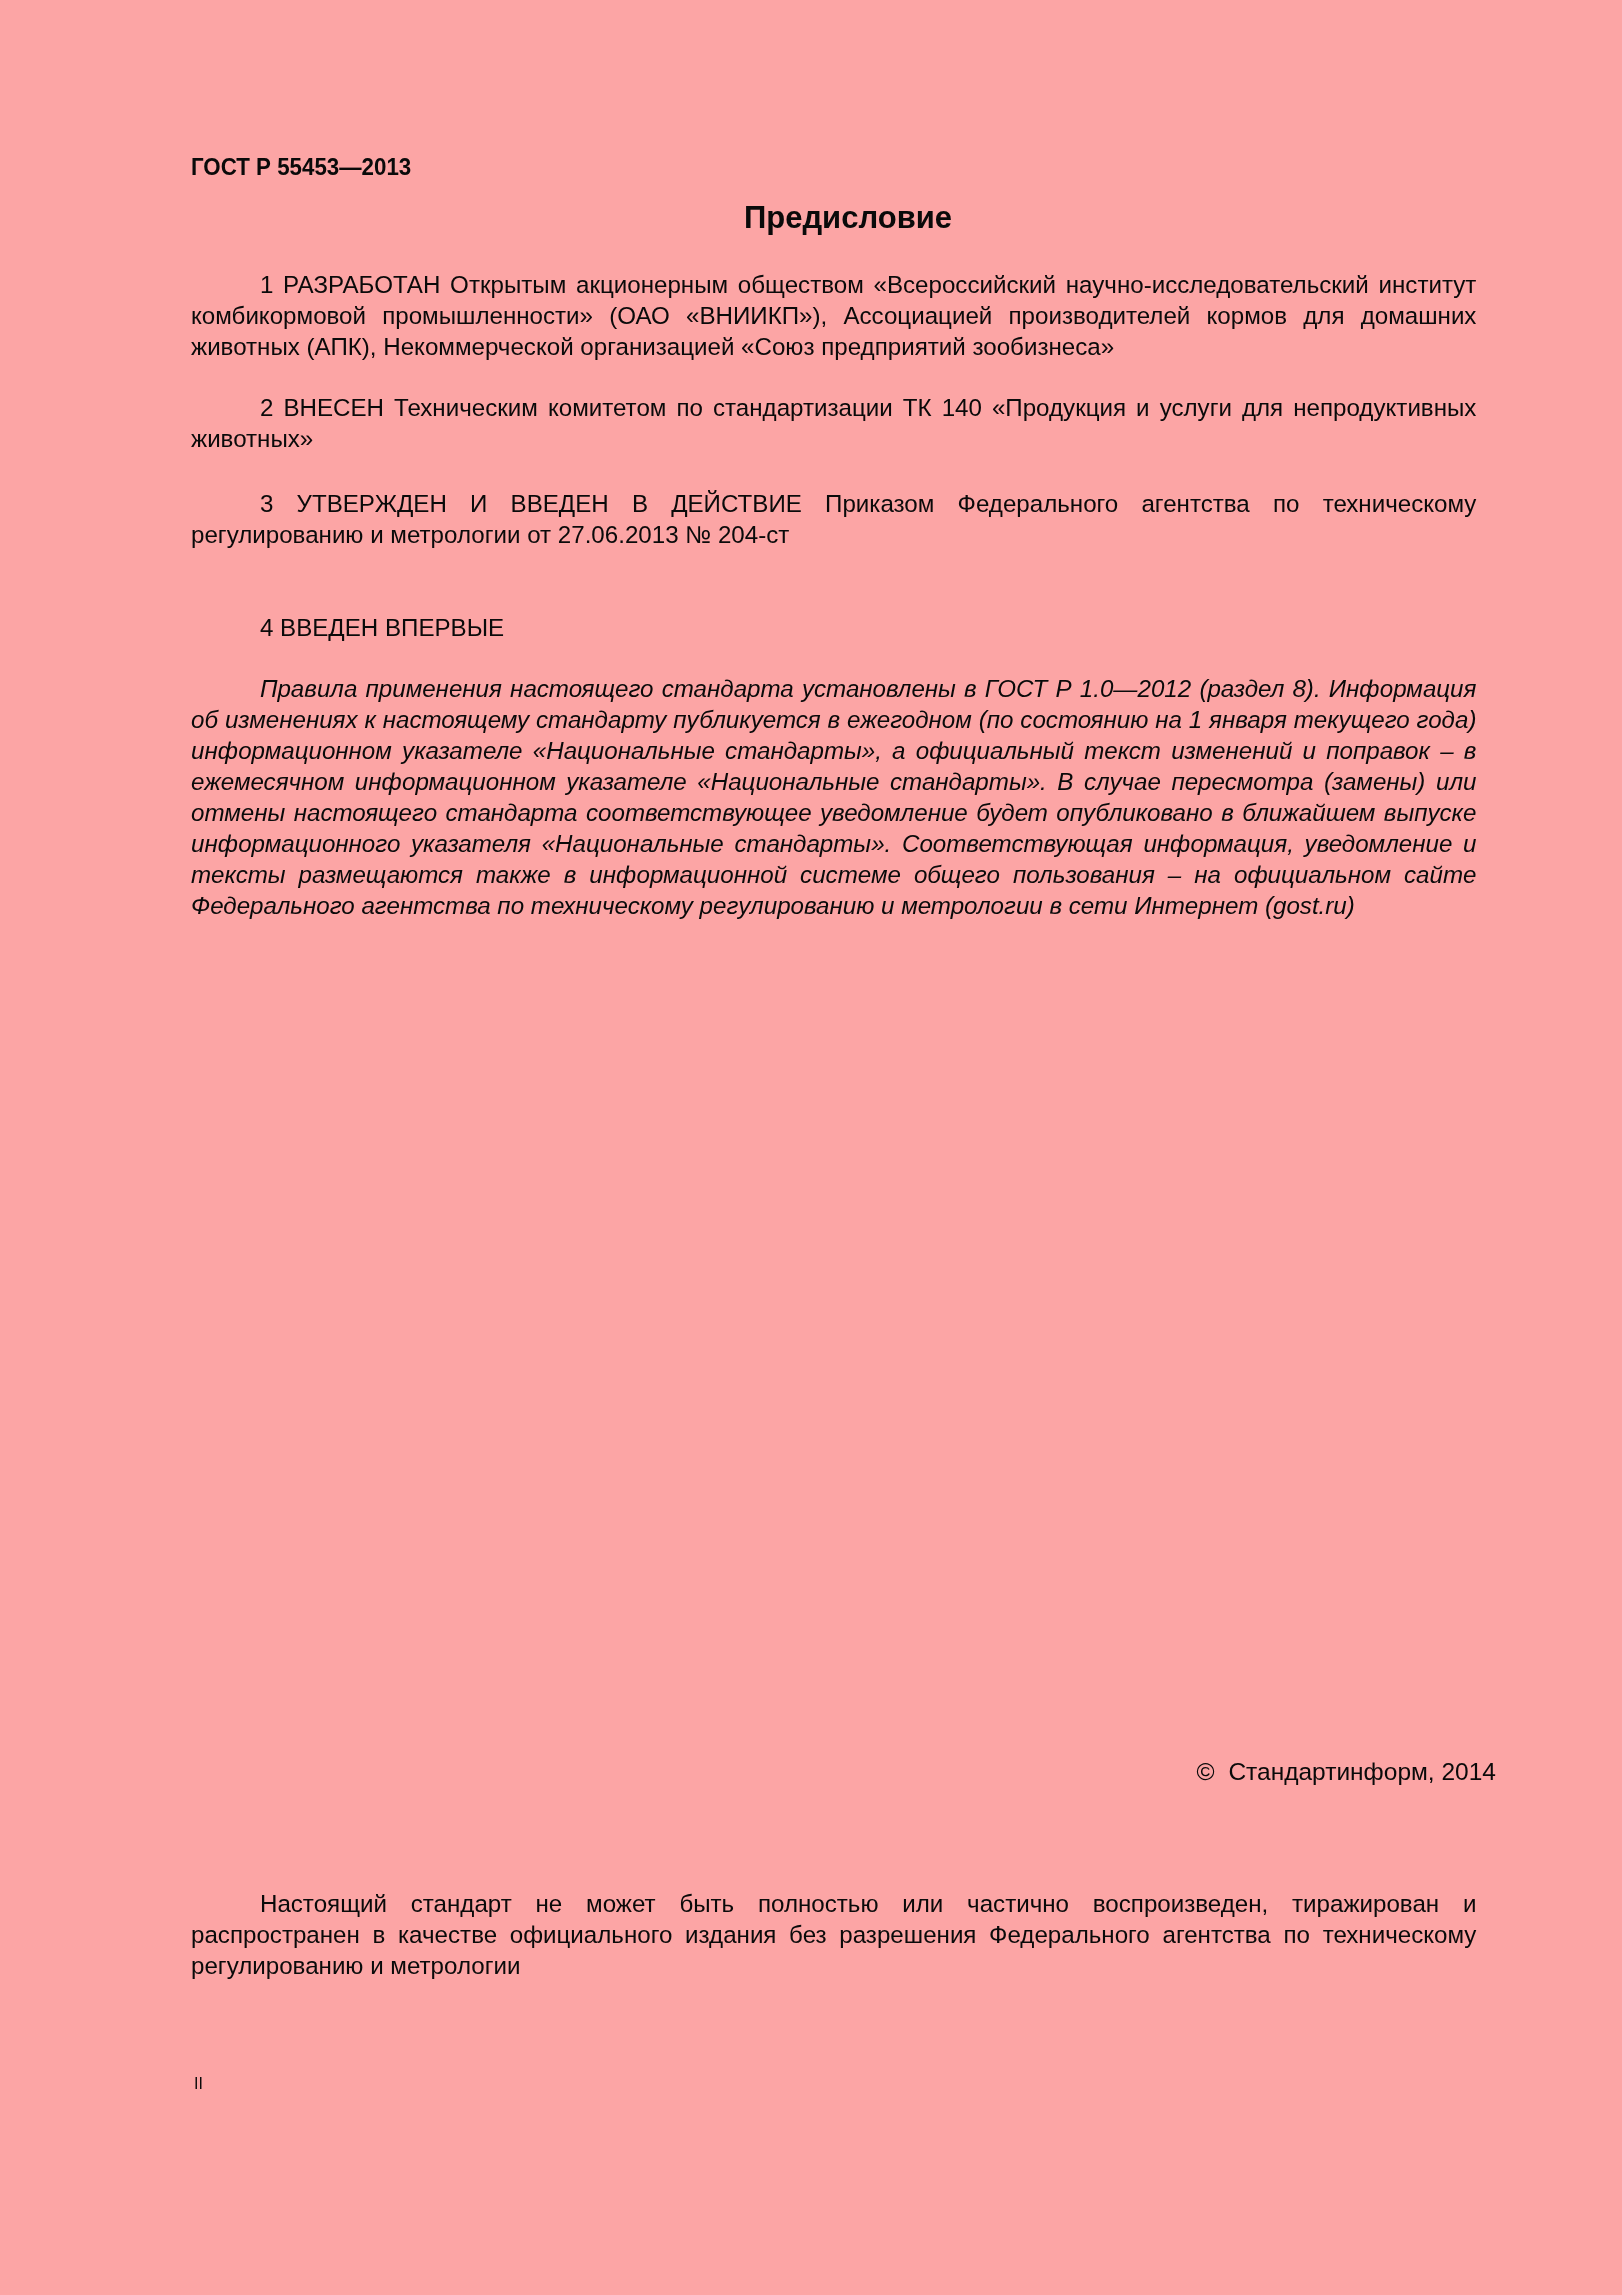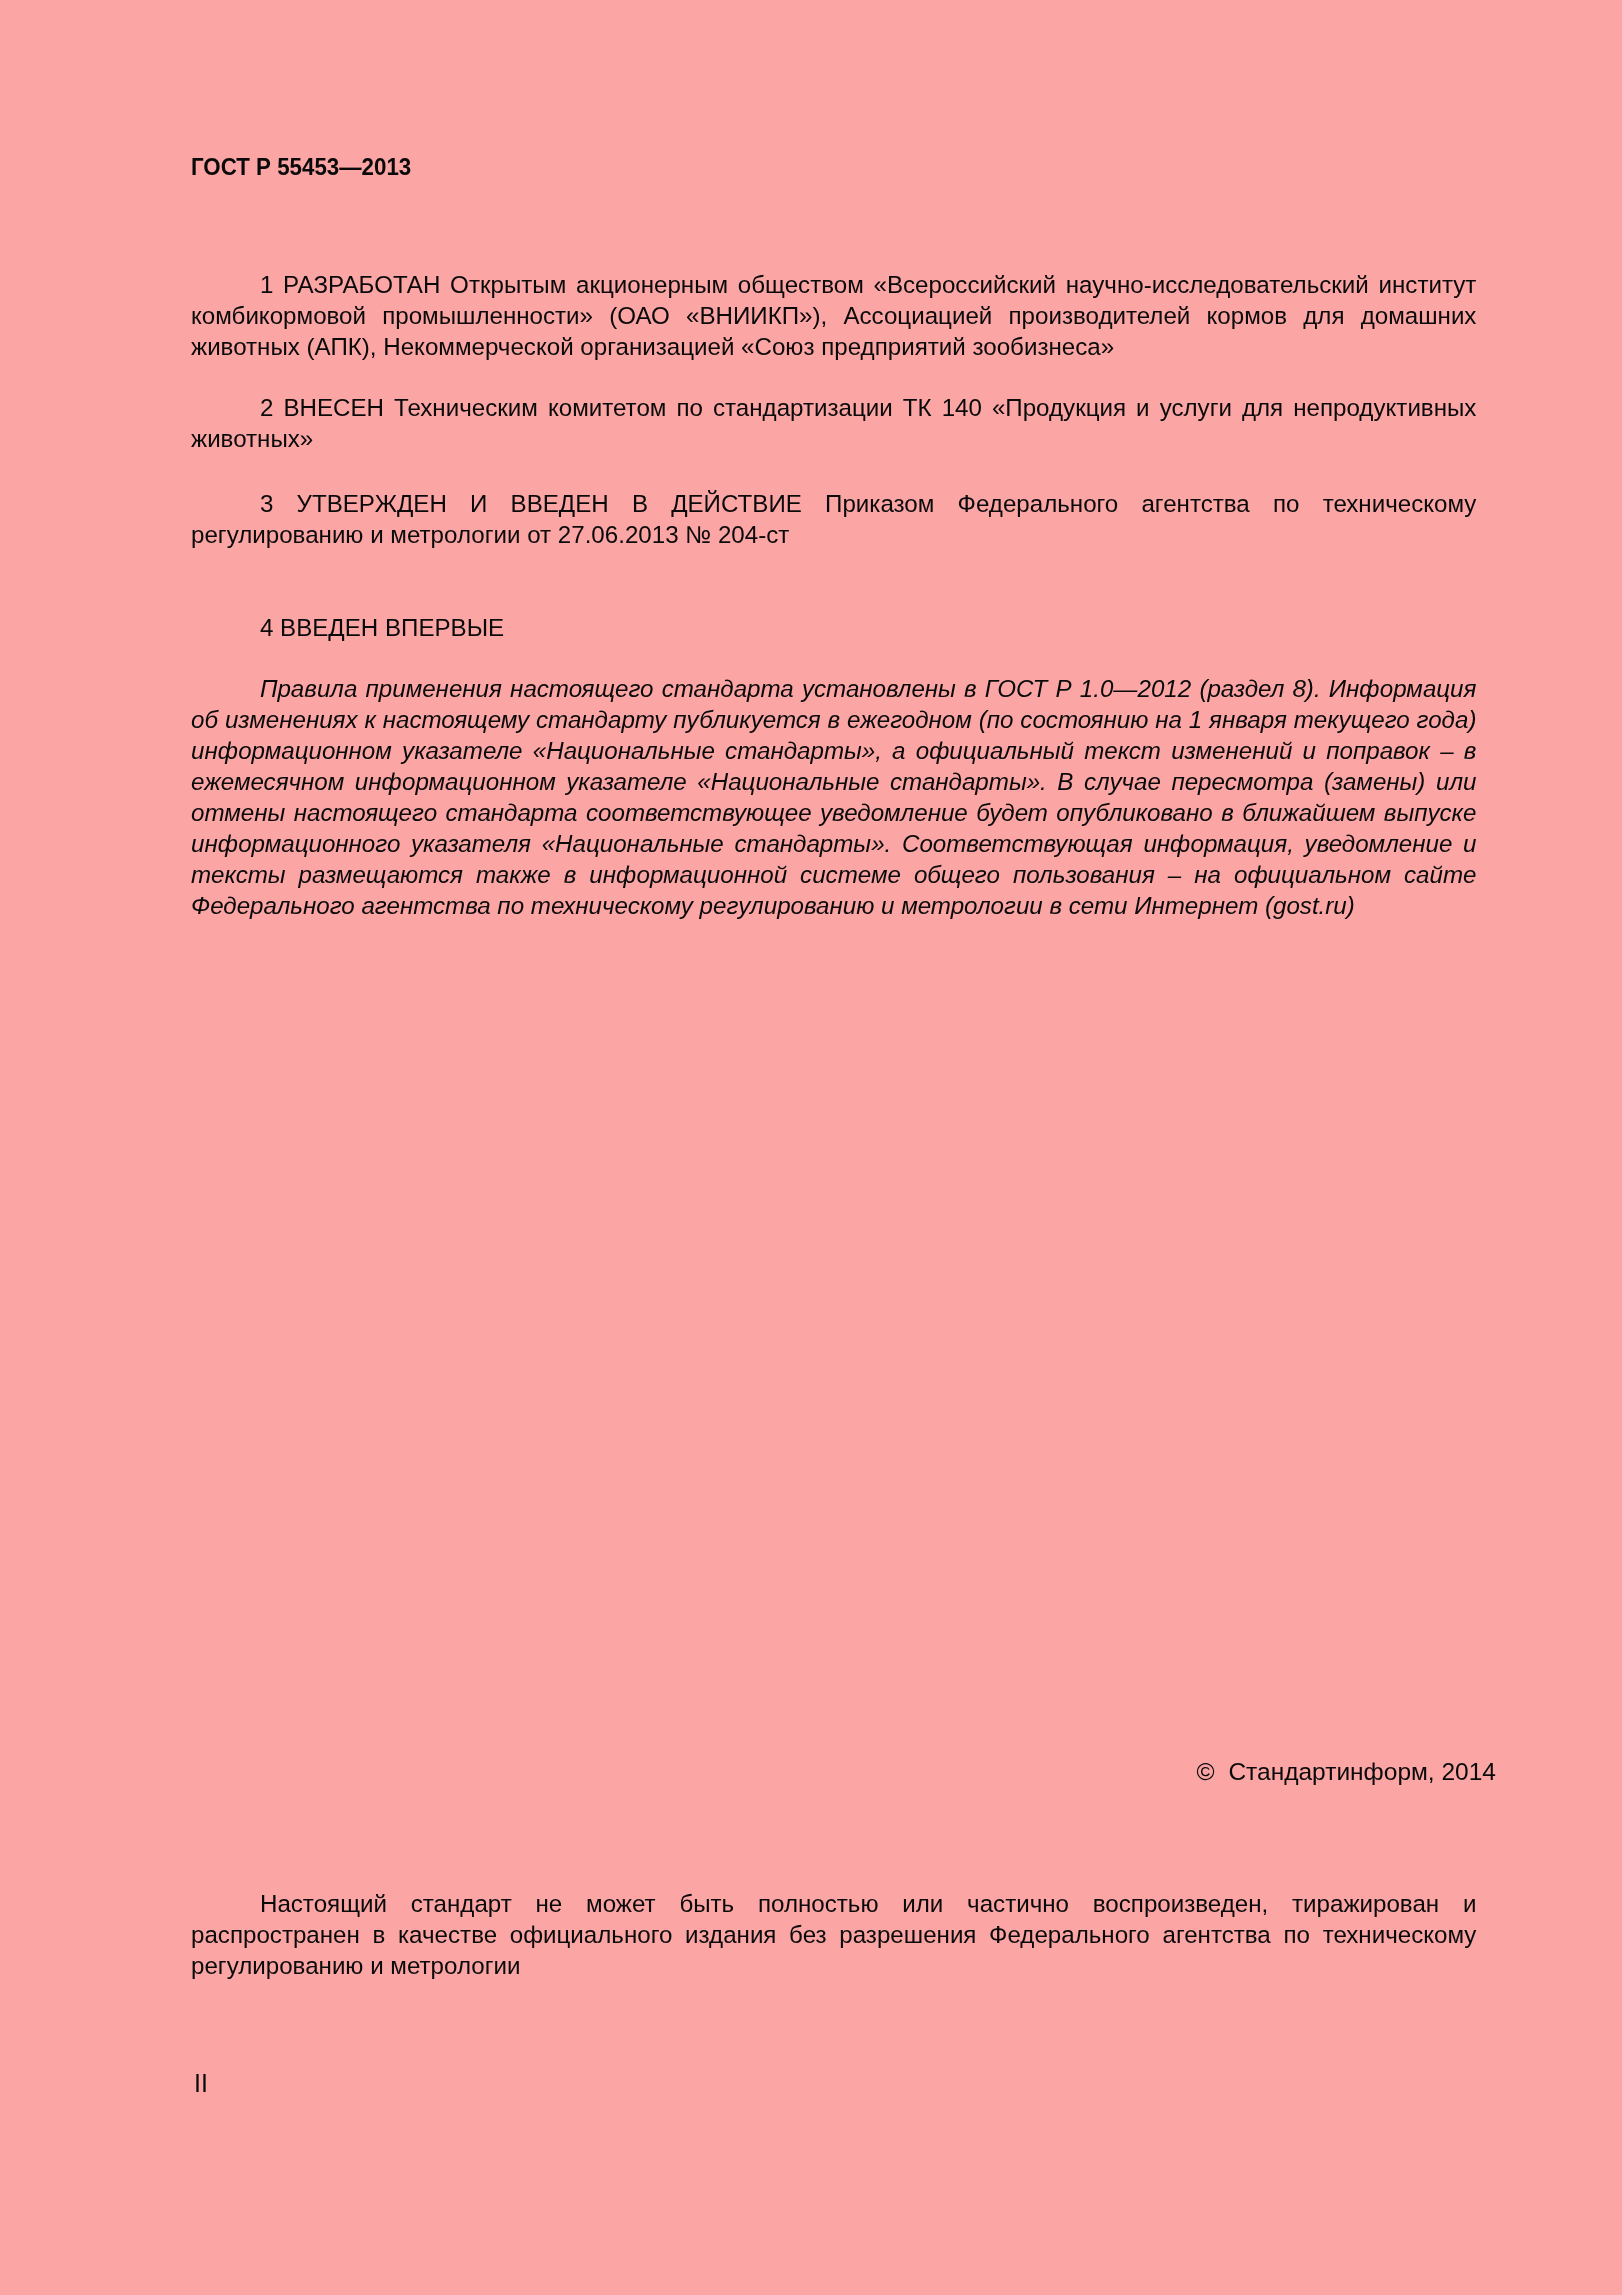--- a/index.html
+++ b/index.html
@@ -74,31 +74,32 @@
     }
     .copyright .c-sym {
       display: inline-block;
       margin-right: 13.8px;
     }
     .p6 { top: 1888px; }
     .page-number {
       position: absolute;
       left: 194px;
       top: 2068px;
-      font-size: 25px;
+      font-size: 16px;
       line-height: 31px;
     }
   </style>
 </head>
 <body>
 
 <div class="page">
 
   <div class="doc-code">ГОСТ Р 55453—2013</div>
 
+  <div class="title">Предисловие</div>
 
   <div class="para p1"><span class="lead">1 РАЗРАБОТАН</span><span> Открытым акционерным обществом «Всероссийский научно-исследовательский институт комбикормовой промышленности» (ОАО «ВНИИКП»), Ассоциацией производителей кормов для домашних животных (АПК), Некоммерческой организацией «Союз предприятий зообизнеса»</span></div>
 
   <div class="para p2"><span class="lead">2 ВНЕСЕН</span><span> Техническим комитетом по стандартизации ТК 140 «Продукция и услуги для непродуктивных животных»</span></div>
 
   <div class="para p3"><span class="lead">3 УТВЕРЖДЕН И ВВЕДЕН В ДЕЙСТВИЕ</span><span> Приказом Федерального агентства по техническому регулированию и метрологии  от 27.06.2013 №  204-ст</span></div>
 
   <div class="para p4"><span class="lead">4  ВВЕДЕН ВПЕРВЫЕ</span><span></span></div>
 
   <div class="para italic p5">Правила применения настоящего стандарта установлены в ГОСТ Р 1.0—2012 (раздел 8). Информация об изменениях к настоящему стандарту публикуется в ежегодном (по состоянию на 1 января текущего года)  информационном указателе «Национальные стандарты», а официальный текст изменений и поправок – в ежемесячном  информационном указателе «Национальные стандарты». В случае пересмотра (замены) или отмены настоящего стандарта соответствующее уведомление будет опубликовано в ближайшем выпуске информационного указателя «Национальные стандарты». Соответствующая информация, уведомление и тексты размещаются также в информационной системе общего пользования – на официальном сайте Федерального агентства по техническому регулированию и метрологии в сети Интернет (gost.ru)</div>

